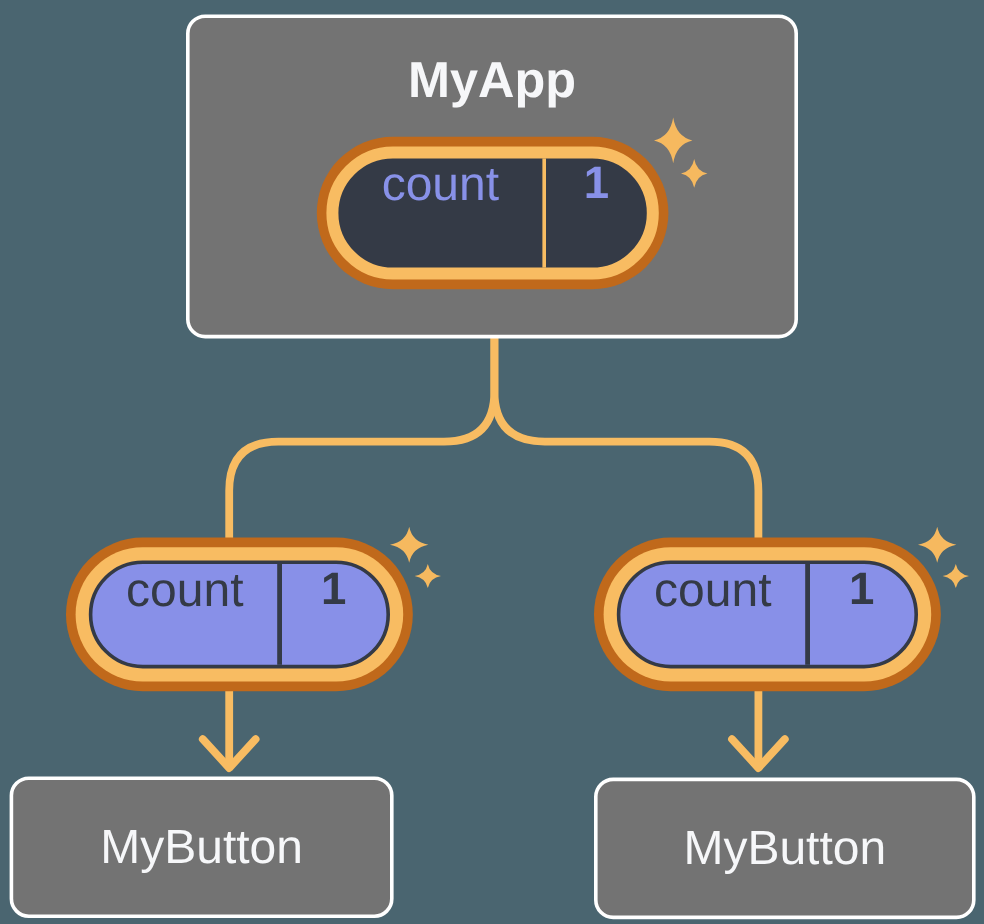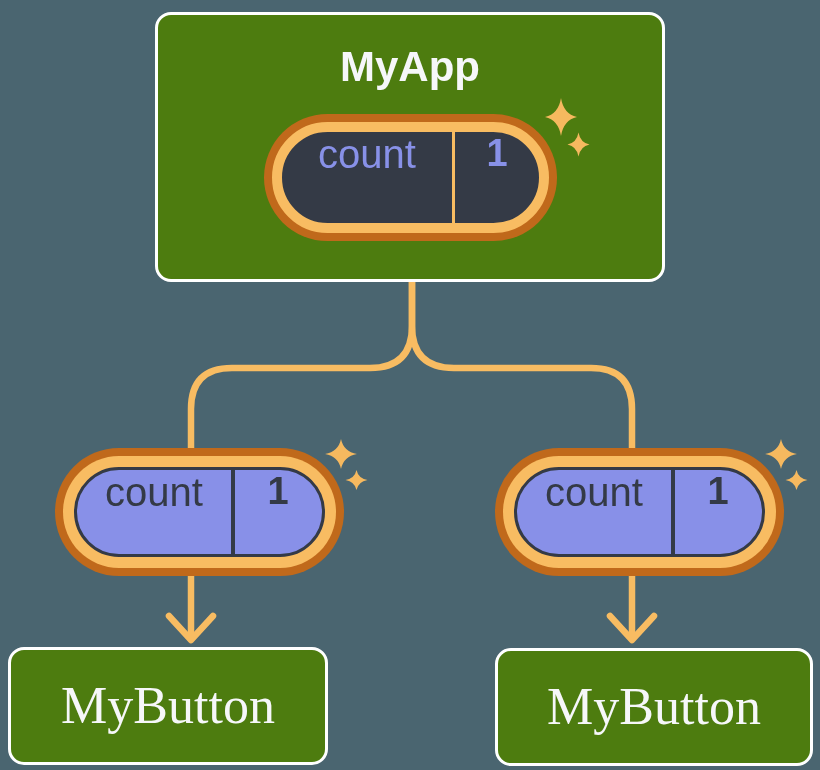--- a/index.html
+++ b/index.html
@@ -17,21 +17,21 @@
   svg.overlay {
     position: absolute; left: 0; top: 0;
     width: 820px; height: 770px;
     pointer-events: none;
   }
   svg.lines    { z-index: 1; }
   svg.sparkles { z-index: 3; }
 
   .node {
     position: absolute;
-    background: #4d7c0f;
+    background: #737373;
     border: 3px solid #FFFFFF;
     border-radius: 16px;
     box-sizing: border-box;
     z-index: 2;
   }
   .node-root {
     left: 155px; top: 12px;
     width: 510px; height: 270px;
   }
   .node-title {
@@ -39,21 +39,21 @@
     text-align: center;
     font-weight: 700;
     font-size: 42px;
     line-height: 1.15;
   }
   .node-root .node-title { margin-top: 28px; }
 
   .node-leaf {
     display: flex; align-items: center; justify-content: center;
   }
-  .node-leaf .node-title { font-weight: 400; font-size: 52px; margin: 0; font-family: Liberation Serif, serif; }
+  .node-leaf .node-title { font-weight: 400; font-size: 40px; margin: 0; }
   .node-leaf-left  { left: 8px;   top: 647px; width: 320px; height: 118px; }
   .node-leaf-right { left: 495px; top: 648px; width: 318px; height: 118px; }
 
   
   .pill {
     position: absolute;
     border-radius: 999px;
     display: flex;
     align-items: stretch;
     z-index: 2;

